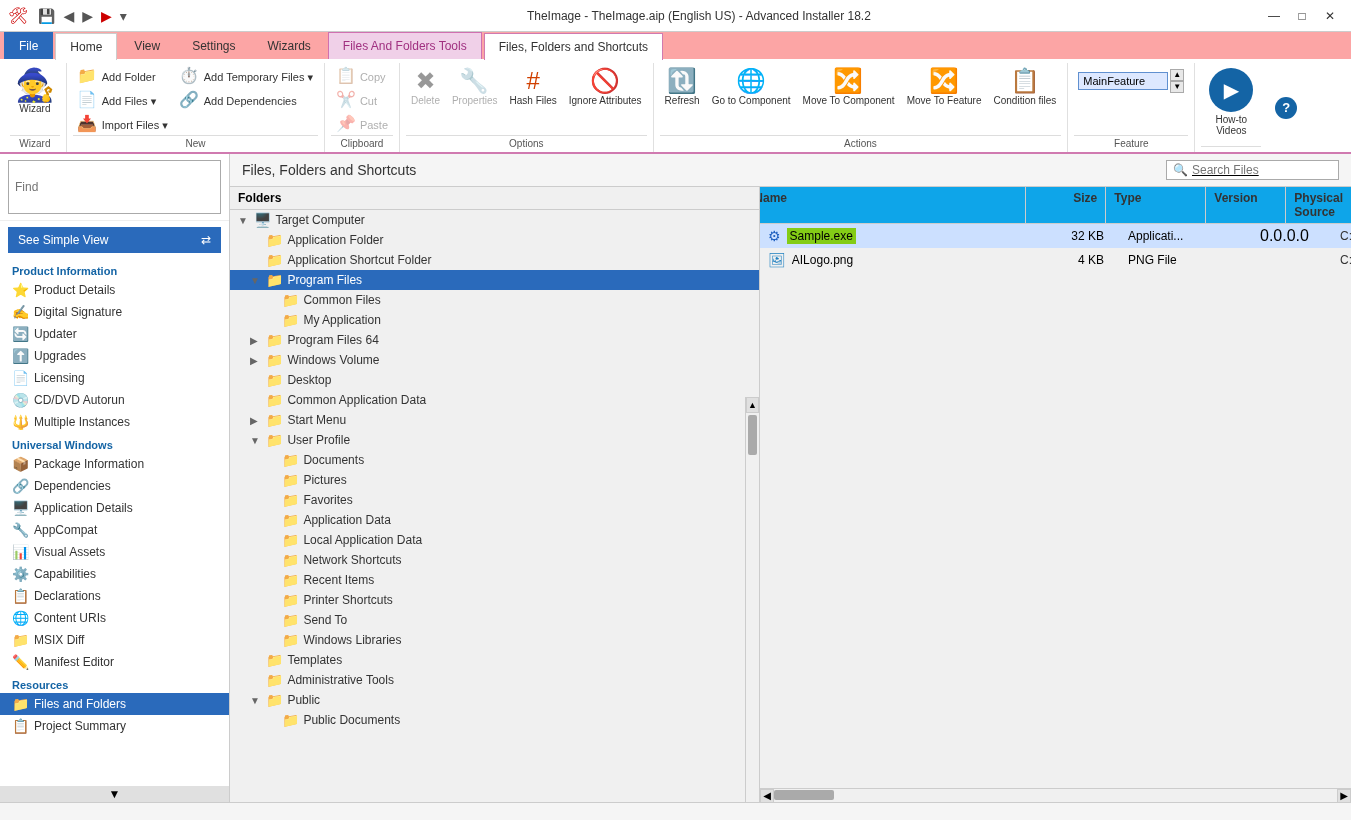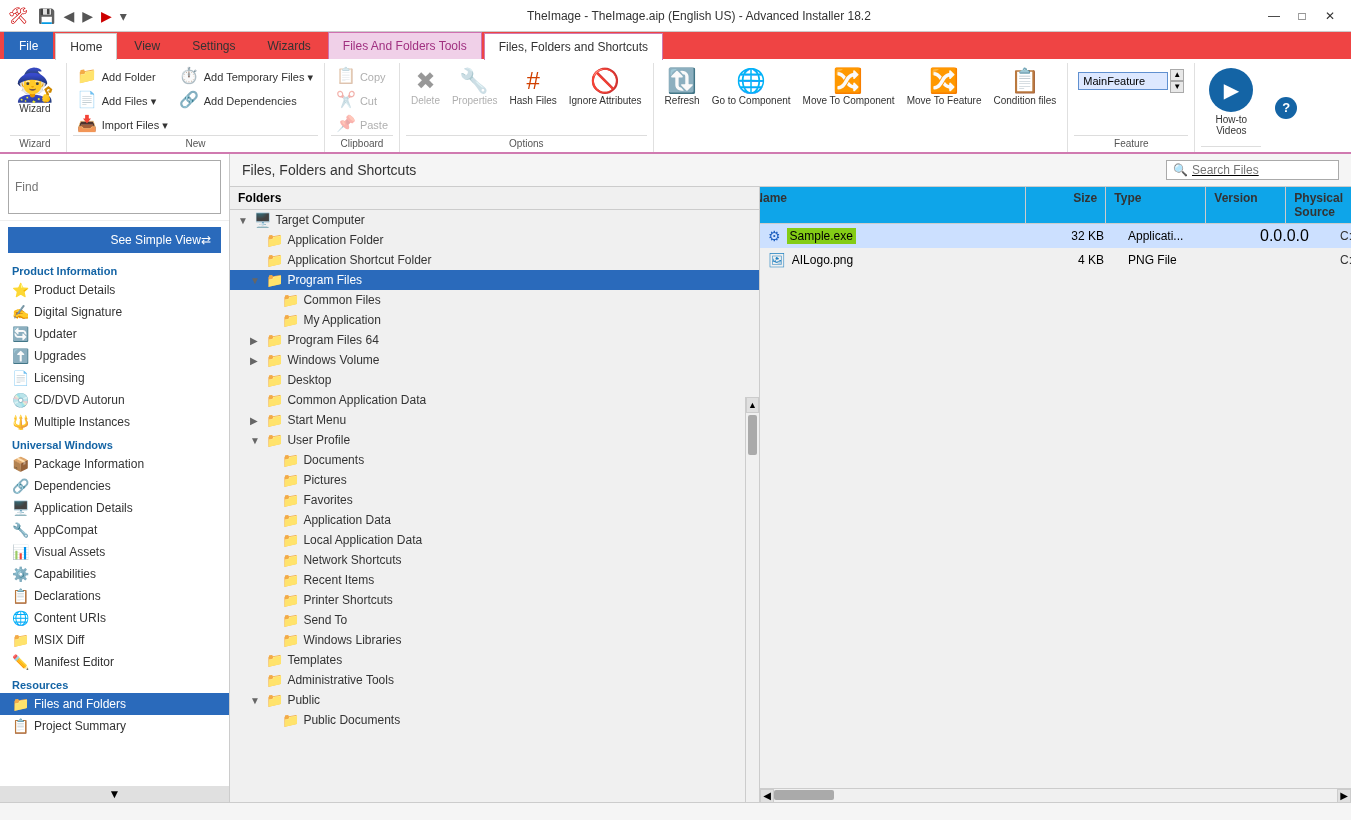--- a/index.html
+++ b/index.html
@@ -8,21 +8,21 @@
     
     #title-bar { background: #fff; height: 32px; display: flex; align-items: center; border-bottom: 1px solid #ccc; padding: 0 8px; }
     #title-bar .app-icon { width: 20px; height: 20px; margin-right: 8px; }
     #title-bar .quick-access { display: flex; align-items: center; gap: 4px; margin-right: 8px; }
     #title-bar .quick-access button { background: none; border: none; cursor: pointer; padding: 2px; font-size: 14px; color: #555; }
     #title-bar .title { flex: 1; text-align: center; font-size: 12px; color: #333; }
     #title-bar .win-controls { display: flex; gap: 2px; }
     #title-bar .win-controls button { background: none; border: none; cursor: pointer; width: 26px; height: 20px; font-size: 12px; color: #333; }
 
     
-    #ribbon-tabs { background: #ef4444; display: flex; align-items: flex-end; border-bottom: none; padding: 0 4px; }
+    #ribbon-tabs { background: #fca5a5; display: flex; align-items: flex-end; border-bottom: none; padding: 0 4px; }
     #ribbon-tabs .tab { padding: 6px 14px; cursor: pointer; font-size: 12px; color: #333; border: 1px solid transparent; border-bottom: none; margin-right: 2px; }
     #ribbon-tabs .tab.active { background: #fff; border-color: #ccc; color: #333; margin-bottom: -1px; z-index: 1; }
     #ribbon-tabs .tab.highlighted { background: #f0d0e8; border-color: #d070b0; color: #a03080; }
 
     
     #ribbon { background: #fff; border-bottom: 2px solid #d07ab0; display: flex; align-items: stretch; padding: 4px 4px 0 4px; min-height: 90px; }
     .ribbon-group { display: flex; flex-direction: column; border-right: 1px solid #e0e0e0; padding: 2px 6px 0 6px; min-width: 60px; }
     .ribbon-group-label { text-align: center; font-size: 10px; color: #555; padding: 2px 0 3px 0; border-top: 1px solid #ddd; margin-top: auto; }
     .ribbon-buttons { display: flex; align-items: flex-start; gap: 2px; flex: 1; }
     .rb-btn { display: flex; flex-direction: column; align-items: center; cursor: pointer; padding: 3px 4px; border: 1px solid transparent; border-radius: 2px; min-width: 36px; }
@@ -40,21 +40,21 @@
     
     .help-btn { width: 22px; height: 22px; border-radius: 50%; background: #1464a5; color: #fff; border: none; cursor: pointer; font-size: 13px; font-weight: bold; display: flex; align-items: center; justify-content: center; margin-left: 8px; align-self: center; }
 
     
     #main { display: flex; flex: 1; overflow: hidden; }
 
     
     #sidebar { width: 230px; background: #fff; border-right: 1px solid #ccc; display: flex; flex-direction: column; overflow: hidden; }
     #sidebar-search { padding: 6px 8px; border-bottom: 1px solid #eee; }
     #sidebar-search input { width: 100%; padding: 3px 6px; border: 1px solid #aaa; font-size: 12px; }
-    #simple-view-btn { margin: 6px 8px; background: #2a6abb; color: #fff; border: none; padding: 6px 10px; cursor: pointer; font-size: 12px; display: flex; align-items: center; justify-content: flex-end; }
+    #simple-view-btn { margin: 6px 8px; background: #2a6abb; color: #fff; border: none; padding: 6px 10px; cursor: pointer; font-size: 12px; display: flex; align-items: center; justify-content: space-between; }
     #sidebar-tree { overflow-y: auto; flex: 1; }
     .sidebar-section-label { font-size: 11px; font-weight: bold; color: #1464a5; padding: 6px 8px 2px 12px; }
     .sidebar-item { display: flex; align-items: center; gap: 6px; padding: 3px 8px 3px 12px; cursor: pointer; color: #333; }
     .sidebar-item.active { background: #2a6abb; color: #fff; }
     .sidebar-item .si-icon { width: 16px; height: 16px; font-size: 14px; flex-shrink: 0; }
     .sidebar-item .si-label { font-size: 12px; }
     .sidebar-scroll-btn { background: #e0e0e0; border: none; width: 100%; height: 16px; cursor: pointer; display: flex; align-items: center; justify-content: center; }
 
     
     #content { flex: 1; display: flex; flex-direction: column; overflow: hidden; }
@@ -237,20 +237,21 @@
       </div>
       <div class="rb-btn large">
         <span class="rb-icon">🔀</span>
         <span class="rb-label">Move To Feature</span>
       </div>
       <div class="rb-btn large">
         <span class="rb-icon">📋</span>
         <span class="rb-label">Condition files</span>
       </div>
     </div>
+    <div class="ribbon-group-label">Actions</div>
   </div>
 
   <div class="ribbon-group">
     <div class="ribbon-buttons">
       <div style="display:flex;flex-direction:column;gap:2px;padding:4px;">
         <div style="display:flex;align-items:center;gap:2px;">
           <input class="feature-input" type="text" value="MainFeature" style="background: rgb(221, 232, 255); border: 1px solid rgb(96, 144, 208); padding: 2px 4px; font-size: 11px; width: 90px;">
           <div class="feature-arrows">
             <button style="font-size:8px;height:12px;width:14px;border:1px solid #aaa;background:#e8e8e8;cursor:pointer;">▲</button>
             <button style="font-size:8px;height:12px;width:14px;border:1px solid #aaa;background:#e8e8e8;cursor:pointer;">▼</button>

